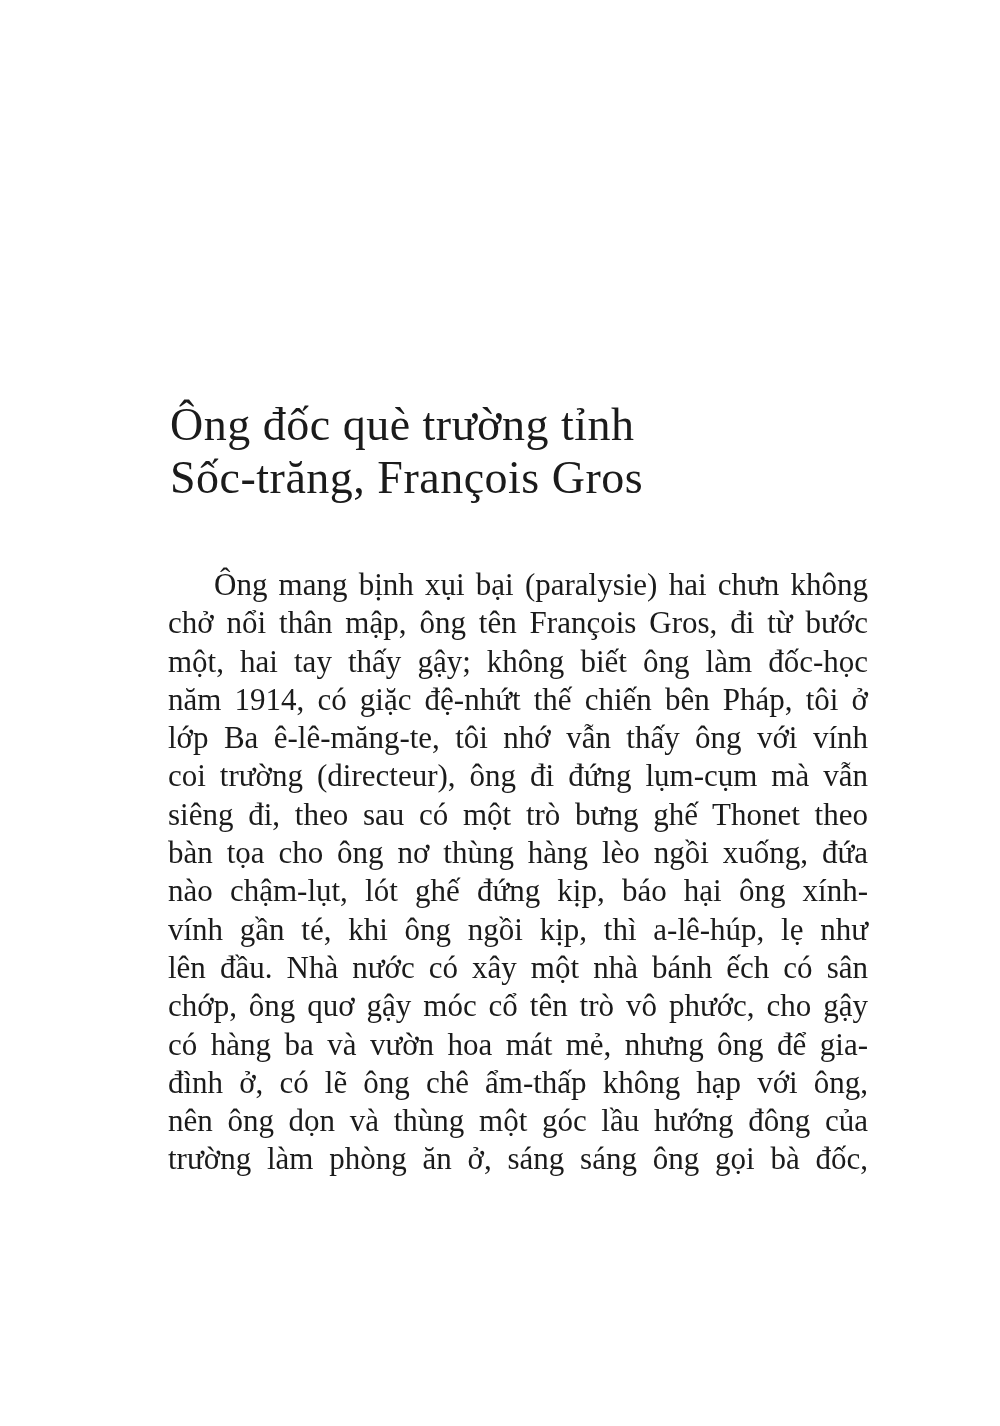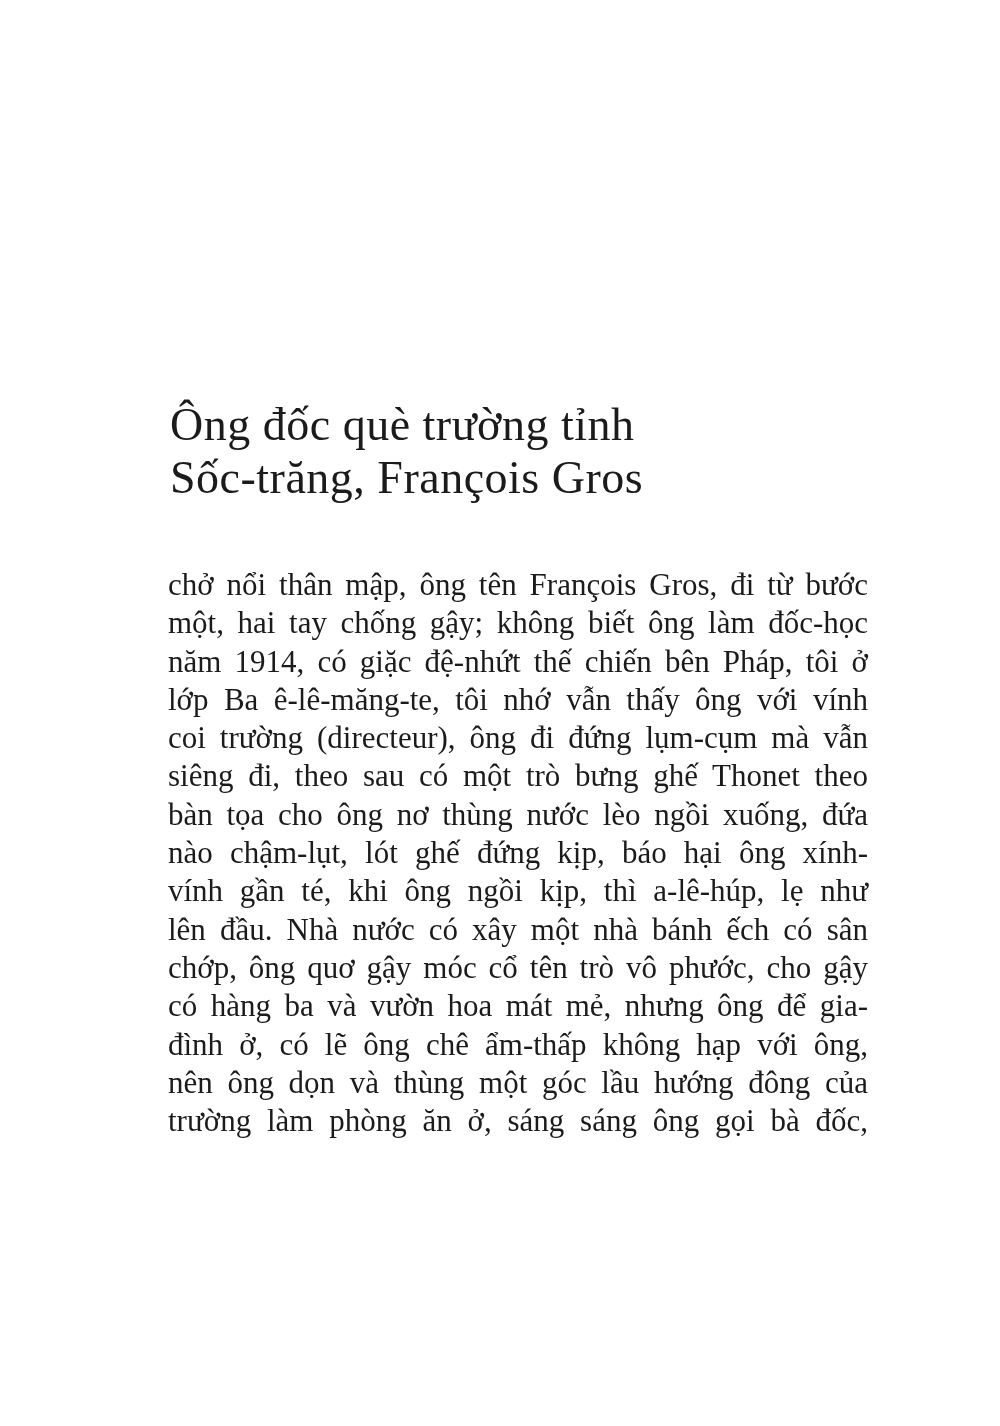--- a/index.html
+++ b/index.html
@@ -48,27 +48,28 @@
 <body>
 
 <div class="page">
 
   <div class="chapter-title">
     <div>Ông đốc què trường tỉnh</div>
     <div>Sốc-trăng, François Gros</div>
   </div>
 
   <div class="body-paragraph">
+    <div class="body-line indent">Ông mang bịnh xụi bại (paralysie) hai chưn không</div>
     <div class="body-line">chở nổi thân mập, ông tên François Gros, đi từ bước</div>
-    <div class="body-line">một, hai tay chống gậy; không biết ông làm đốc-học</div>
+    <div class="body-line">một, hai tay thấy gậy; không biết ông làm đốc-học</div>
     <div class="body-line">năm 1914, có giặc đệ-nhứt thế chiến bên Pháp, tôi ở</div>
     <div class="body-line">lớp Ba ê-lê-măng-te, tôi nhớ vẫn thấy ông với vính</div>
     <div class="body-line">coi trường (directeur), ông đi đứng lụm-cụm mà vẫn</div>
     <div class="body-line">siêng đi, theo sau có một trò bưng ghế Thonet theo</div>
-    <div class="body-line">bàn tọa cho ông nơ thùng nước lèo ngồi xuống, đứa</div>
+    <div class="body-line">bàn tọa cho ông nơ thùng hàng lèo ngồi xuống, đứa</div>
     <div class="body-line">nào chậm-lụt, lót ghế đứng kịp, báo hại ông xính-</div>
     <div class="body-line">vính gần té, khi ông ngồi kịp, thì a-lê-húp, lẹ như</div>
     <div class="body-line">lên đầu. Nhà nước có xây một nhà bánh ếch có sân</div>
     <div class="body-line">chớp, ông quơ gậy móc cổ tên trò vô phước, cho gậy</div>
     <div class="body-line">có hàng ba và vườn hoa mát mẻ, nhưng ông để gia-</div>
     <div class="body-line">đình ở, có lẽ ông chê ẩm-thấp không hạp với ông,</div>
     <div class="body-line">nên ông dọn và thùng một góc lầu hướng đông của</div>
     <div class="body-line">trường làm phòng ăn ở, sáng sáng ông gọi bà đốc,</div>
   </div>
 

